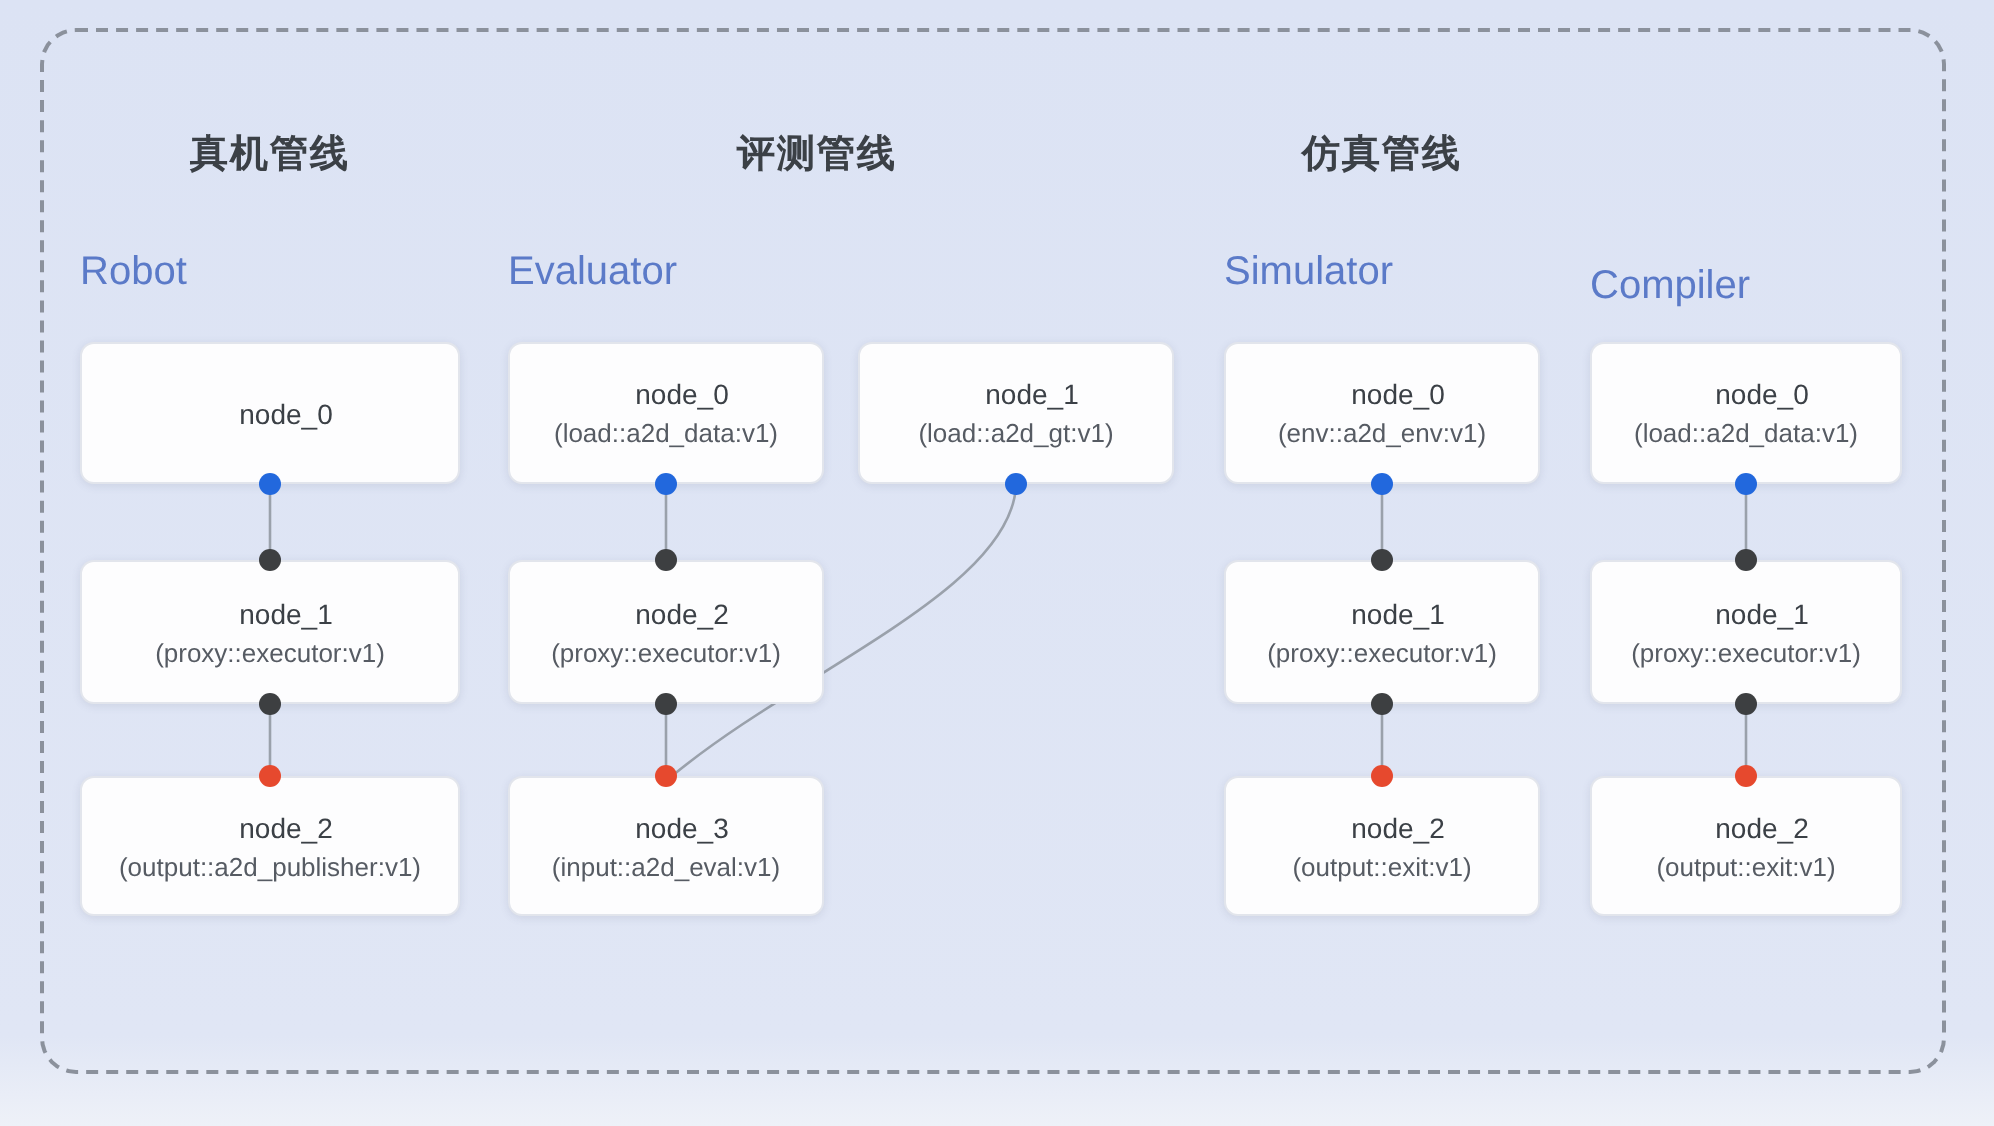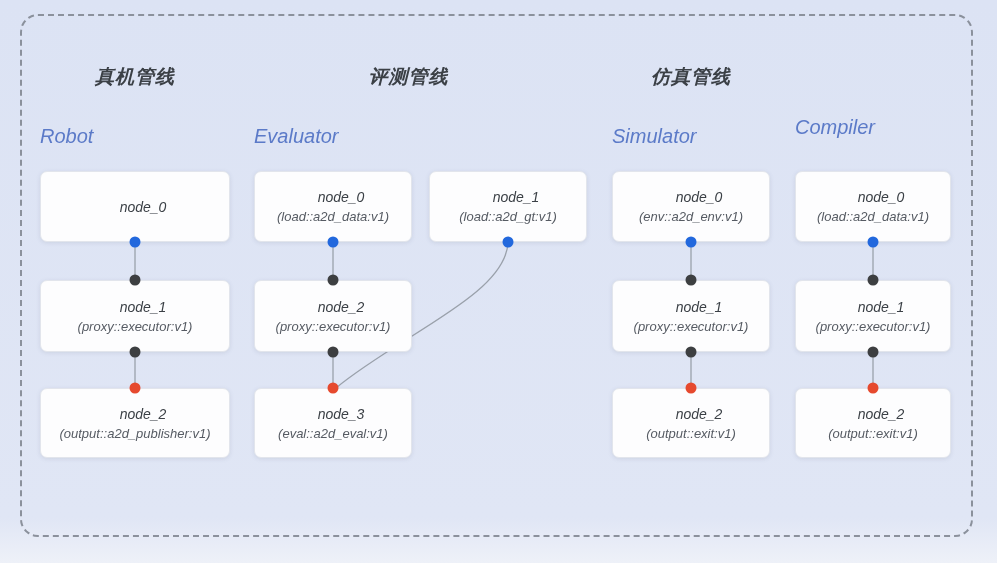--- a/index.html
+++ b/index.html
@@ -6,21 +6,20 @@
   html, body {
     width: 997px; height: 563px;
     font-family: "Liberation Sans", "DejaVu Sans", sans-serif;
     background: #dde4f4;
     overflow: hidden;
   }
   .canvas {
     position: relative;
     width: 997px; height: 563px;
     background: linear-gradient(180deg, #dce3f4 0%, #e0e6f5 92%, #eef1f8 100%);
-    font-style: italic;
   }
   .frame {
     position: absolute;
     left: 20px; top: 14px;
     width: 953px; height: 523px;
     border: 2px dashed #8b919c;
     border-radius: 18px;
   }
   .title-zh {
     position: absolute;
@@ -82,21 +81,21 @@
 
   <div class="frame"></div>
 
   <div class="title-zh" style="left:40px;top:64px;width:190px">真机管线</div>
   <div class="title-zh" style="left:242px;top:64px;width:333px">评测管线</div>
   <div class="title-zh" style="left:612px;top:64px;width:158px">仿真管线</div>
 
   <div class="title-en" style="left:40px;top:125px;width:190px">Robot</div>
   <div class="title-en" style="left:612px;top:125px;width:158px">Simulator</div>
   <div class="title-en" style="left:254px;top:125px;width:333px">Evaluator</div>
-  <div class="title-en" style="left:795px;top:116px;width:156px">Compiler</div>
+  <div class="title-en" style="left:795px;top:132px;width:156px">Compiler</div>
 
   <svg class="edges" width="997" height="563">
     <g stroke="#9aa1ab" stroke-width="1.3" fill="none">
       <line x1="135" y1="242" x2="135" y2="280"></line>
       <line x1="135" y1="352" x2="135" y2="388"></line>
       <line x1="333" y1="242" x2="333" y2="280"></line>
       <line x1="333" y1="352" x2="333" y2="388"></line>
       <path d="M508,243 C505,295 400,335 336,388"></path>
       <line x1="691" y1="242" x2="691" y2="280"></line>
       <line x1="691" y1="352" x2="691" y2="388"></line>
@@ -124,21 +123,21 @@
   <div class="node" style="left:429px;top:171px;width:158px;height:71px">
     <div class="node-name">node_1</div>
     <div class="node-type">(load::a2d_gt:v1)</div>
   </div>
   <div class="node" style="left:254px;top:280px;width:158px;height:72px">
     <div class="node-name">node_2</div>
     <div class="node-type">(proxy::executor:v1)</div>
   </div>
   <div class="node" style="left:254px;top:388px;width:158px;height:70px">
     <div class="node-name">node_3</div>
-    <div class="node-type">(eval::a2d_eval:v1)</div>
+    <div class="node-type">(input::a2d_eval:v1)</div>
   </div>
 
   <div class="node" style="left:612px;top:171px;width:158px;height:71px">
     <div class="node-name">node_0</div>
     <div class="node-type">(env::a2d_env:v1)</div>
   </div>
   <div class="node" style="left:612px;top:280px;width:158px;height:72px">
     <div class="node-name">node_1</div>
     <div class="node-type">(proxy::executor:v1)</div>
   </div>

